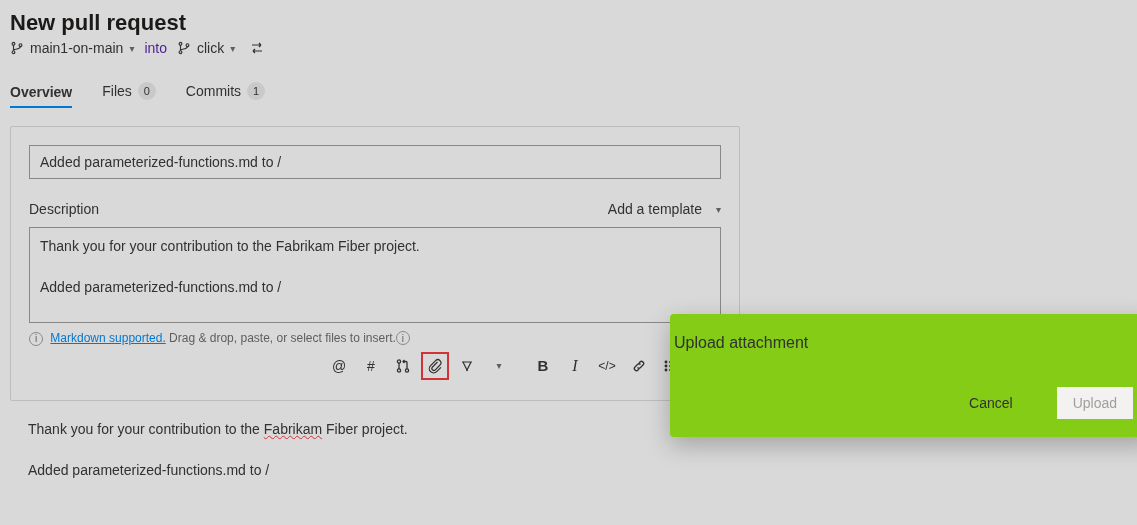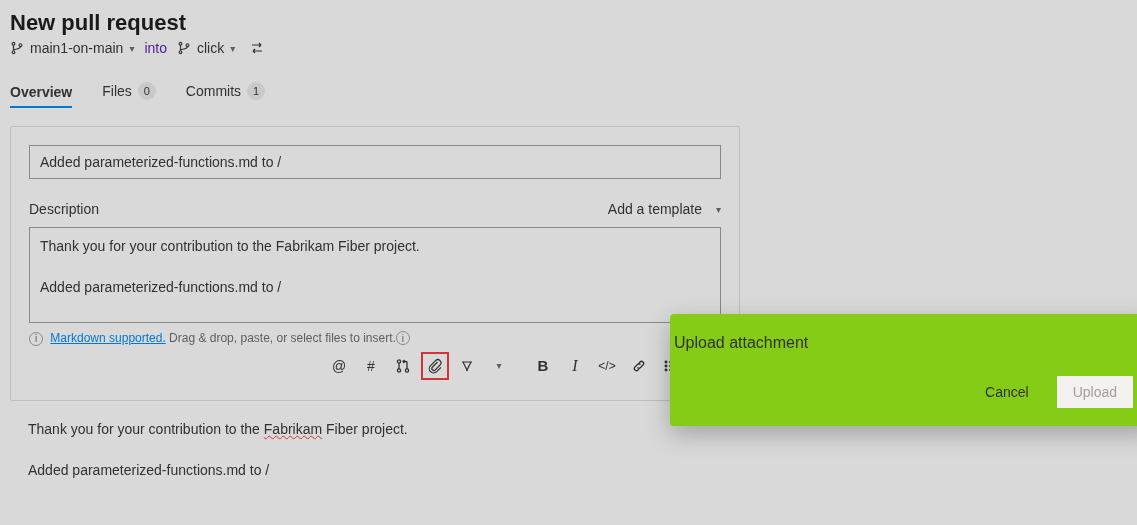--- a/index.html
+++ b/index.html
@@ -202,22 +202,22 @@
     background:#f3f2f1;
     border:none;
     padding:8px 12px;
     font-size:14px;
     cursor:pointer;
     color:#323130;
   }
   .dialog-actions {
     display:flex;
     justify-content:flex-end;
-    gap:12px;
-    margin-top:24px;
+    gap:28px;
+    margin-top:35px;
   }
   .btn {
     border:none;
     padding:8px 16px;
     font-size:14px;
     cursor:pointer;
     background:transparent;
     color:#323130;
   }
   .btn.upload {

